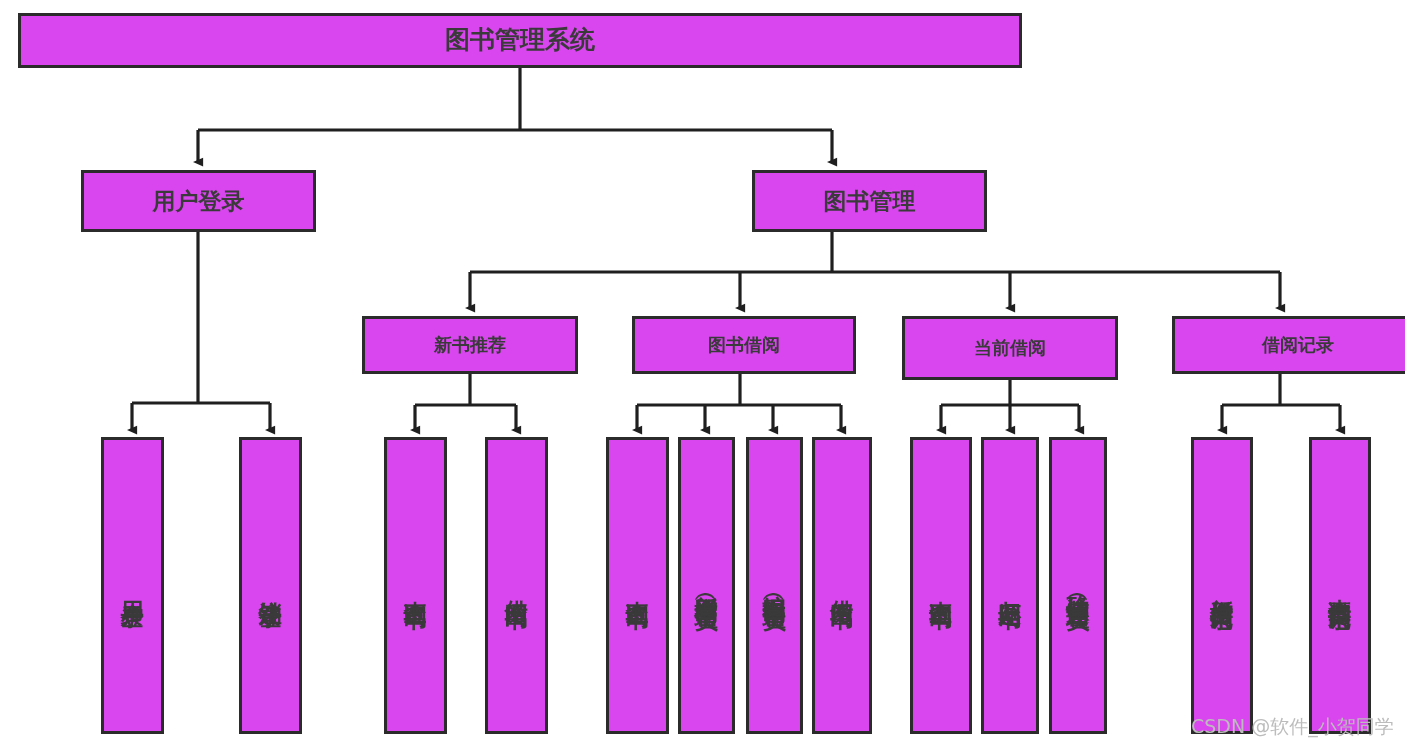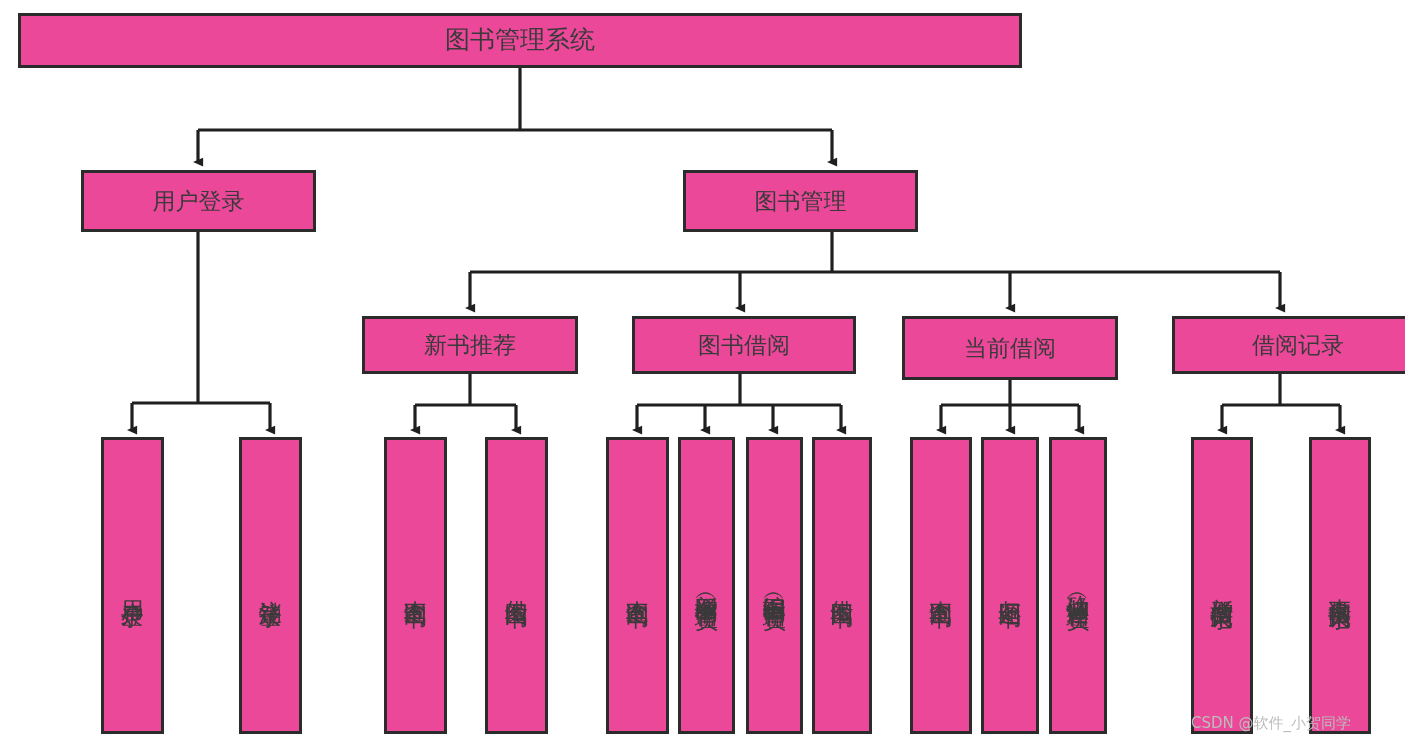--- a/index.html
+++ b/index.html
@@ -24,51 +24,52 @@
   #wires {
     position: absolute;
     left: 0; top: 0;
     width: 1405px;
     height: 747px;
     pointer-events: none;
   }
   .node {
     position: absolute;
     box-sizing: border-box;
-    background: #ec4899;
+    background: #d946ef;
     border: 3px solid #2b2b2b;
     display: flex;
     align-items: center;
     justify-content: center;
     color: #3a3a3a;
     text-align: left;
     line-height: 1.15;
+    font-weight: bold;
   }
   .node.root       { font-size: 25px; }
   .node.lvl2       { font-size: 23px; }
-  .node.lvl3       { font-size: 23px; }
+  .node.lvl3       { font-size: 18px; }
   .node.leaf {
     font-size: 23px;
     writing-mode: vertical-rl;
     text-orientation: upright;
     align-items: center;
     justify-content: center;
     letter-spacing: 2px;
     padding: 4px 0;
   }
   .node.leaf > span {
     writing-mode: vertical-rl;
     text-orientation: upright;
     display: block;
   }
   #watermark {
     position: absolute;
     left: 1191px;
     top: 714px;
-    font-size: 15px;
+    font-size: 19px;
     color: #bcbcbc;
     white-space: nowrap;
     font-family: "DejaVu Sans", "Liberation Sans", sans-serif;
   }
 </style>
 </head>
 <body>
 
 <div id="canvas">
 
@@ -122,21 +123,21 @@
     </g>
   </svg>
 
   <div class="node root" style="left:18px; top:13px; width:1004px; height:55px;">
     <span>图书管理系统</span>
   </div>
 
   <div class="node lvl2" style="left:81px; top:170px; width:235px; height:62px;">
     <span>用户登录</span>
   </div>
-  <div class="node lvl2" style="left:683px; top:170px; width:235px; height:62px;">
+  <div class="node lvl2" style="left:752px; top:170px; width:235px; height:62px;">
     <span>图书管理</span>
   </div>
 
   <div class="node lvl3" style="left:362px; top:316px; width:216px; height:58px;">
     <span>新书推荐</span>
   </div>
   <div class="node lvl3" style="left:632px; top:316px; width:224px; height:58px;">
     <span>图书借阅</span>
   </div>
   <div class="node lvl3" style="left:902px; top:316px; width:216px; height:64px;">

